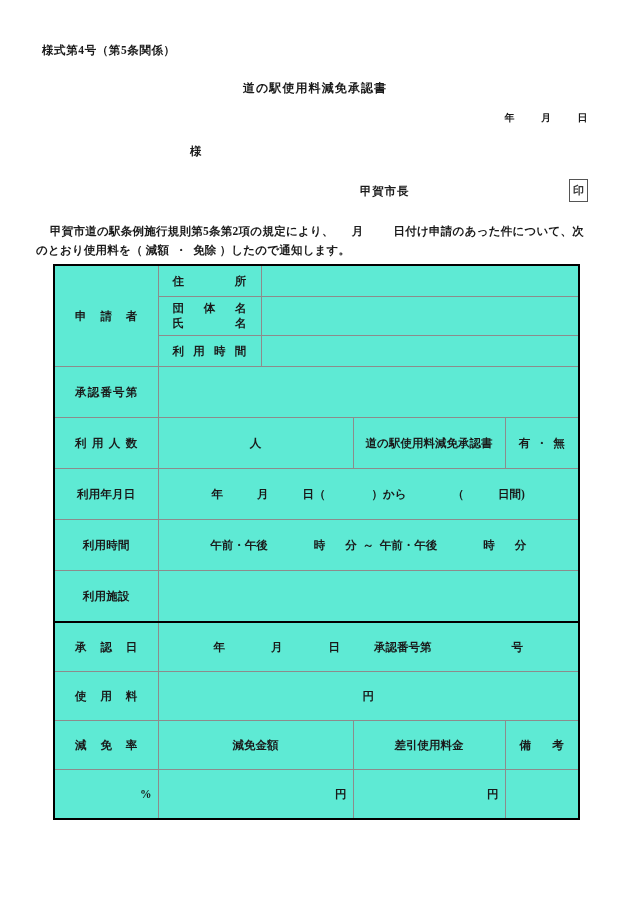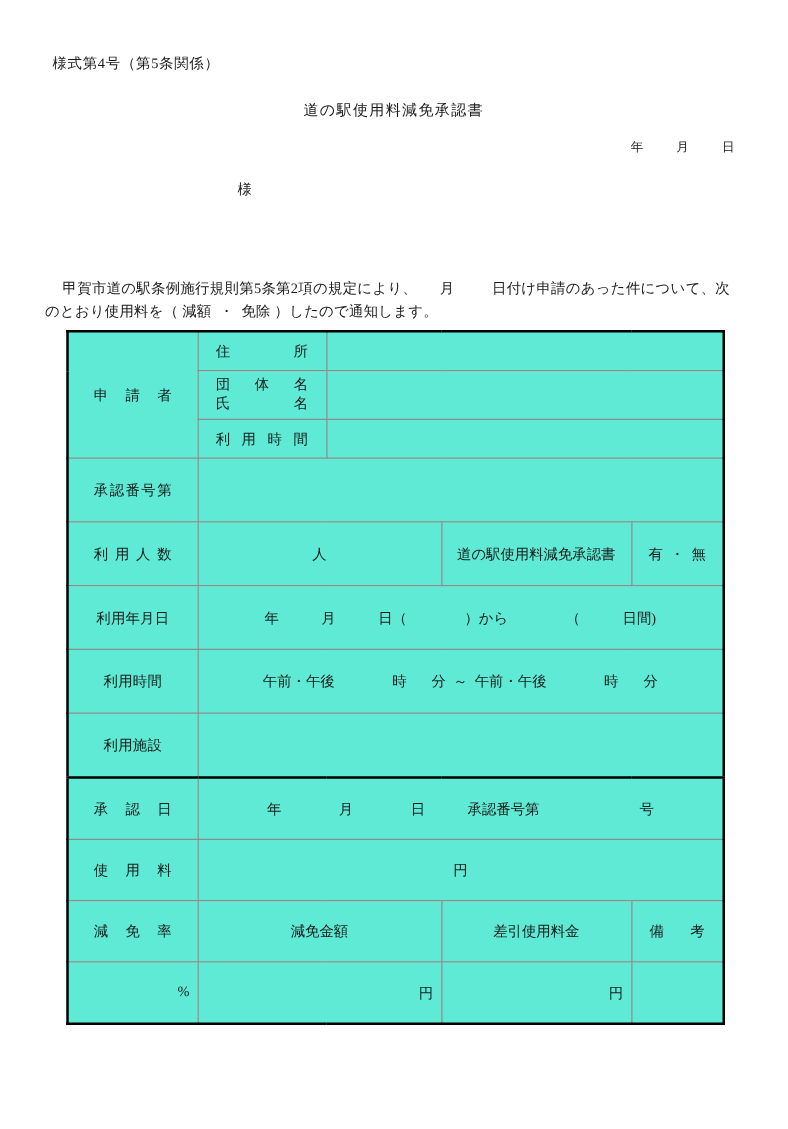--- a/index.html
+++ b/index.html
@@ -14,20 +14,21 @@
     font-family: "Liberation Serif", "DejaVu Serif", serif;
     color: #1a1a1a;
     overflow: hidden;
   }
 
   .page {
     position: absolute;
     inset: 0;
     width: 630px;
     height: 903px;
+    font-weight: bold;
   }
 
   
   .form-code {
     position: absolute;
     left: 42px;
     top: 43px;
     font-size: 11.5px;
     letter-spacing: 0.6px;
     white-space: nowrap;
@@ -175,20 +176,24 @@
   <div class="form-code">様式第4号（第5条関係）</div>
 
   <div class="doc-title">道の駅使用料減免承認書</div>
 
   <div class="date-line">
     <span>年</span><span class="sp"></span><span>月</span><span class="sp"></span><span>日</span>
   </div>
 
   <div class="addressee">様</div>
 
+  <div class="issuer-row">
+    <div class="issuer-name">甲賀市長</div>
+    <div class="seal-box">印</div>
+  </div>
 
   <div class="body-text">
     <span class="indent"></span><span>甲賀市道の駅条例施行規則第5条第2項の規定により、</span><span class="gap-s"></span><span>月</span><span class="gap-m"></span><span>日付け申請のあった件について、次の</span><span>とおり使用料を（</span>&nbsp;<span>減額</span>&nbsp;&nbsp;<span>・</span>&nbsp;&nbsp;<span>免除</span>&nbsp;<span>）したので通知します。</span>
   </div>
 
   <table class="form-table">
     <colgroup>
       <col style="width:104px">
       <col style="width:103px">
       <col style="width:92px">

